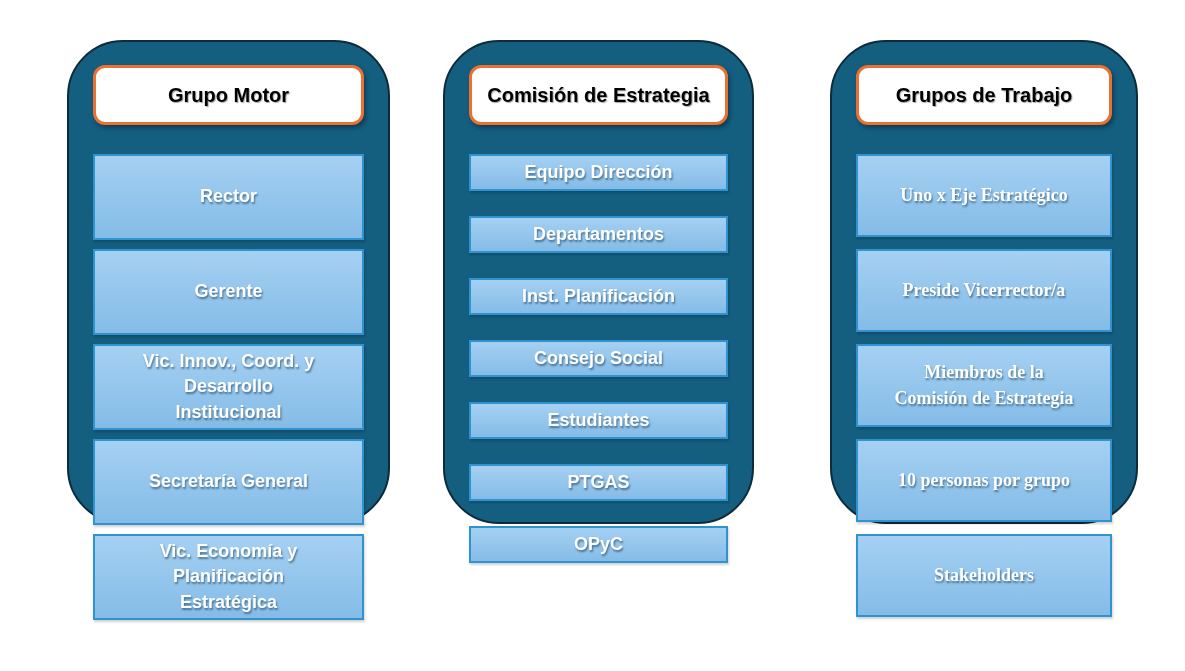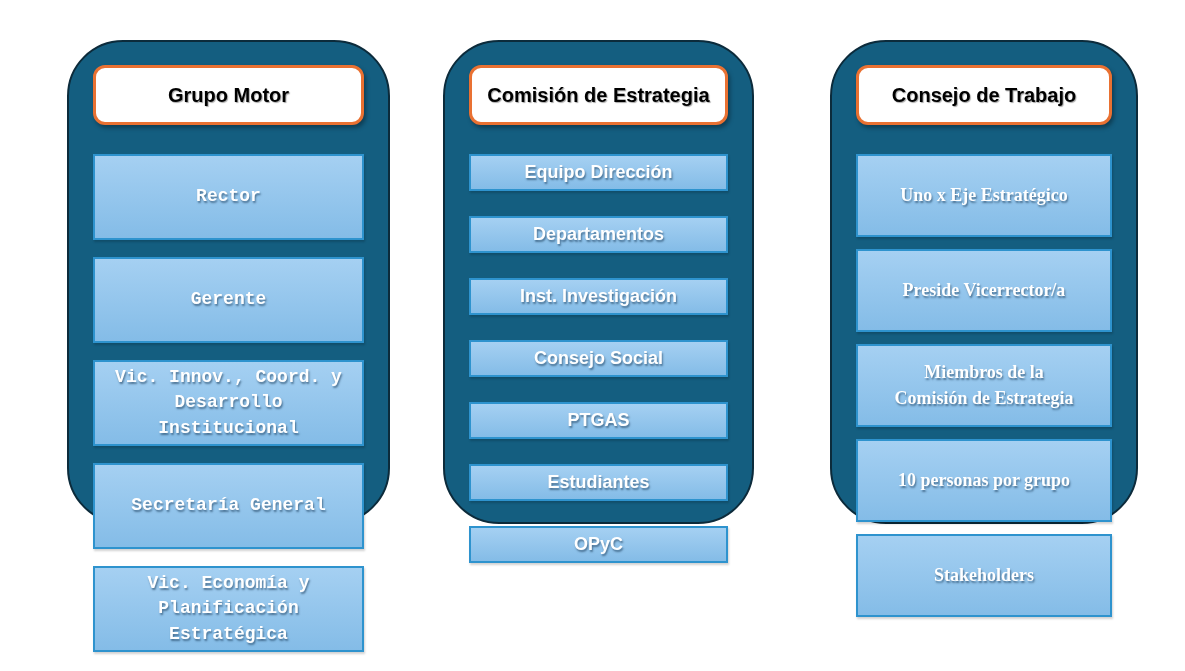--- a/index.html
+++ b/index.html
@@ -35,21 +35,21 @@
   .panel-header span{
     color:var(--header-text,#000000);
     font-size:20px;font-weight:bold;
     text-shadow:1px 1px 1px rgba(0,0,0,0.35);
     white-space:nowrap;
   }
   .items{
     display:flex;flex-direction:column;
     margin:29px 24px 0;
   }
-  .items-1{gap:17px;font-family:Liberation Mono, monospace;}
+  .items-1{gap:9px;}
   .items-2{gap:25px;}
   .items-3{gap:12px;}
   .item{
     background:linear-gradient(180deg,var(--item-fill-top,#A5D0F2) 0%,var(--item-fill-bottom,#84BCE7) 100%);
     border:2px solid var(--item-border,#2E93CE);
     box-sizing:border-box;
     display:flex;align-items:center;justify-content:center;
     text-align:center;
     padding:2px 10px;
     box-shadow:1px 2px 2px rgba(0,0,0,0.18);
@@ -102,40 +102,40 @@
       <span>Comisión de Estrategia</span>
     </div>
     <div class="items items-2">
       <div class="item">
           <span>Equipo Dirección</span>
         </div>
       <div class="item">
           <span>Departamentos</span>
         </div>
       <div class="item">
-          <span>Inst. Investigación</span>
+          <span>Inst. Planificación</span>
         </div>
       <div class="item">
           <span>Consejo Social</span>
         </div>
       <div class="item">
-          <span>PTGAS</span>
+          <span>Estudiantes</span>
         </div>
       <div class="item">
-          <span>Estudiantes</span>
+          <span>PTGAS</span>
         </div>
       <div class="item">
           <span>OPyC</span>
         </div>
     </div>
   </section>
 
   <section class="panel panel-3">
     <div class="panel-header">
-      <span>Consejo de Trabajo</span>
+      <span>Grupos de Trabajo</span>
     </div>
     <div class="items items-3">
       <div class="item">
           <span>Uno x Eje Estratégico</span>
         </div>
       <div class="item">
           <span>Preside Vicerrector/a</span>
         </div>
       <div class="item">
           <span>Miembros de la

